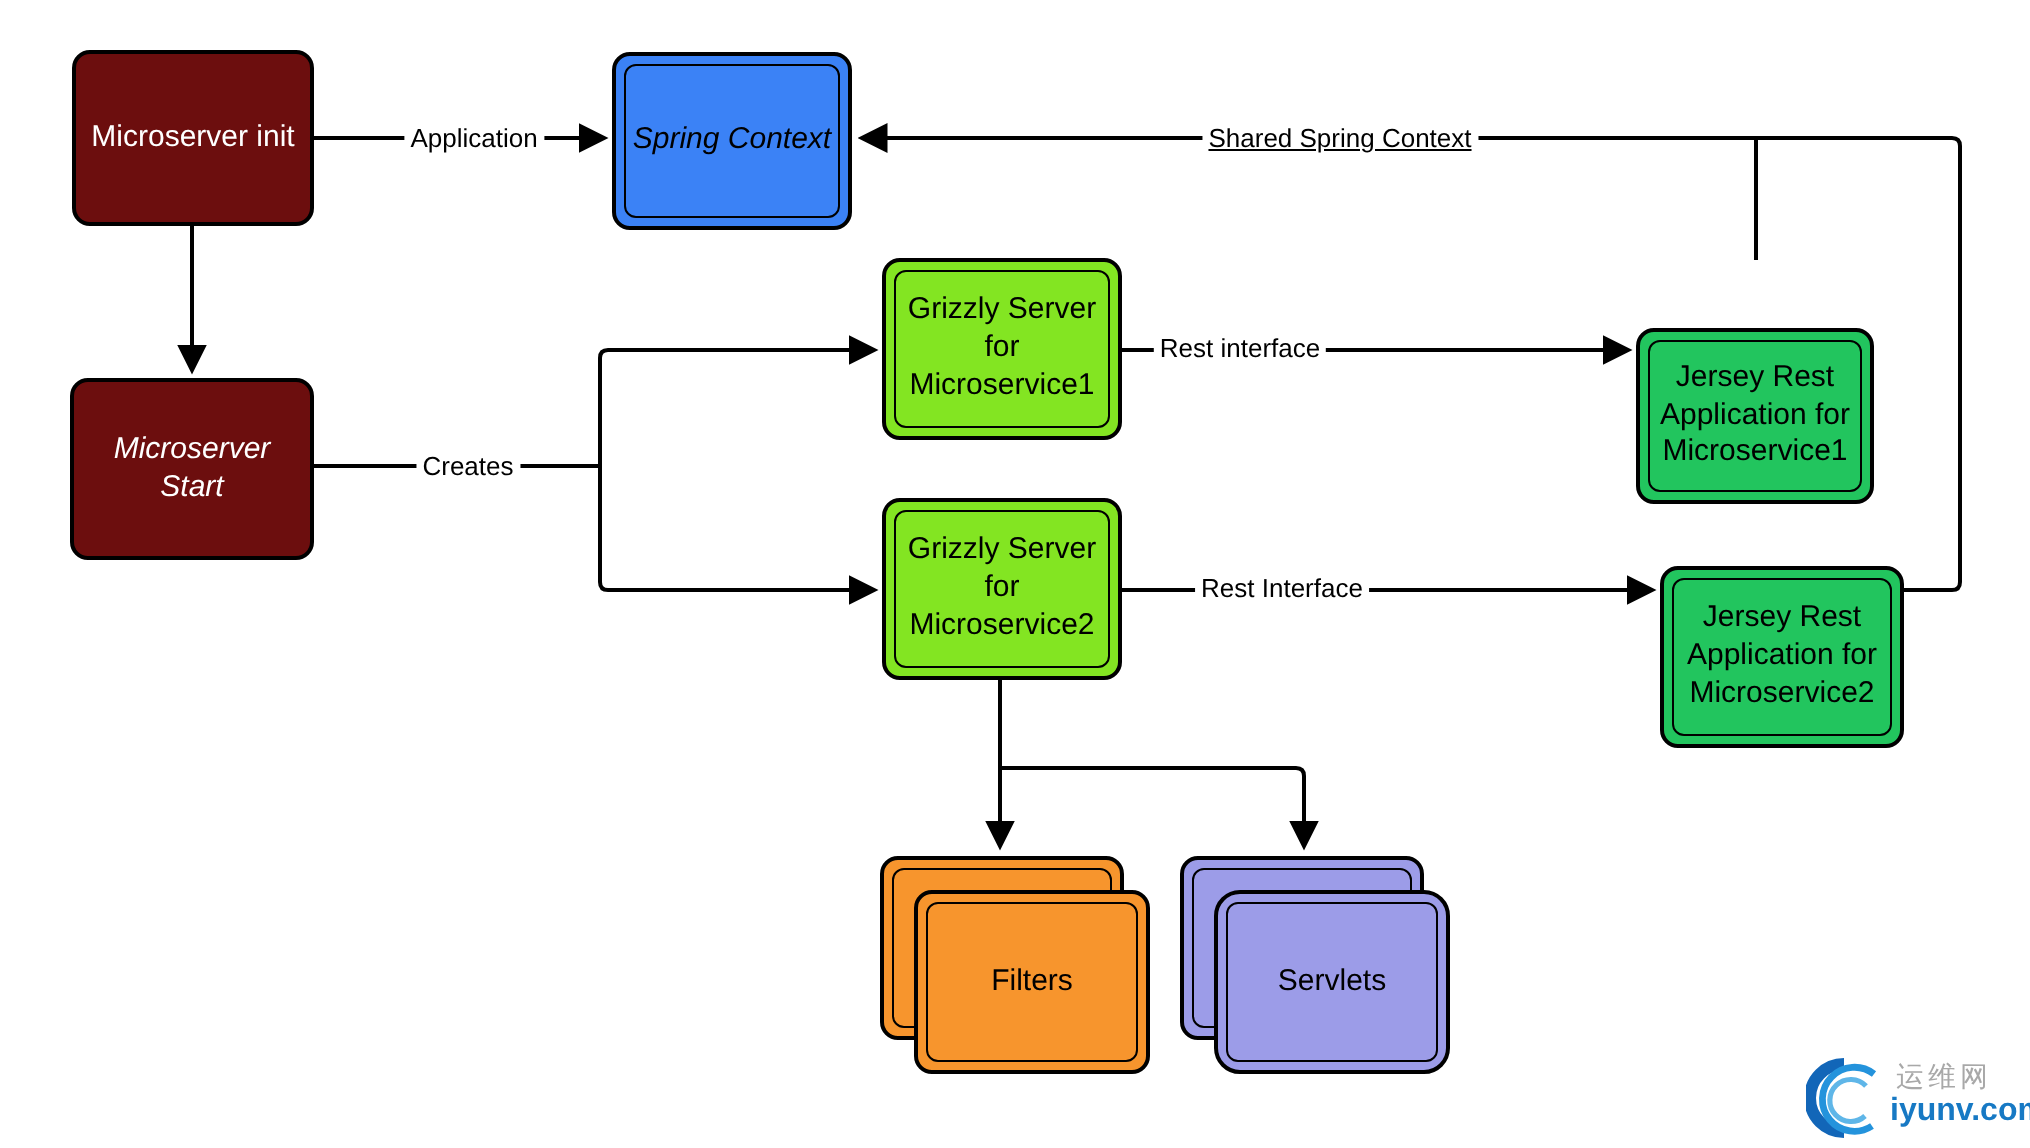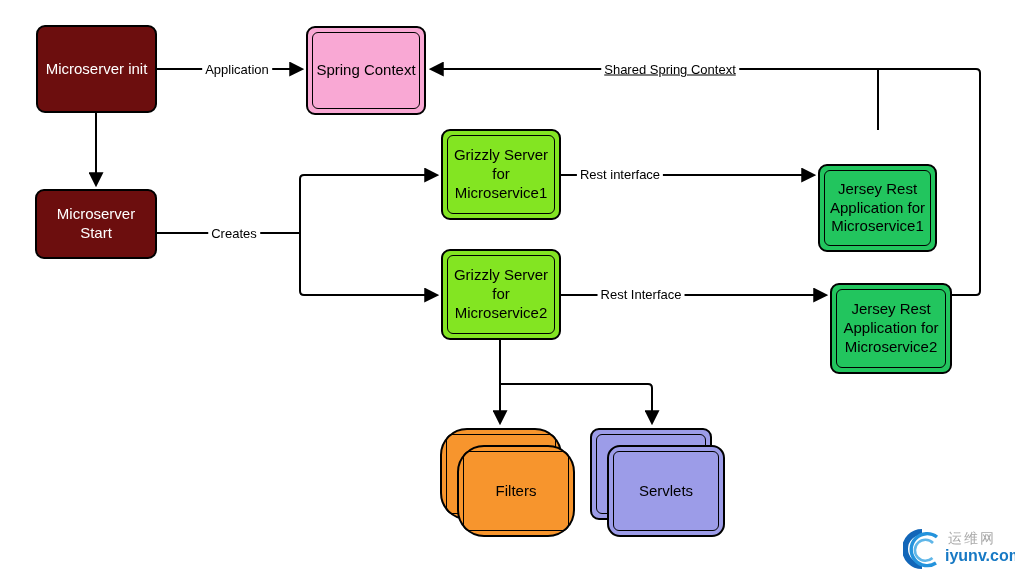--- a/index.html
+++ b/index.html
@@ -12,24 +12,24 @@
     position:absolute;display:flex;align-items:center;justify-content:center;
     text-align:center;border:2px solid #000;border-radius:9px;
     font-size:15px;line-height:1.25;color:#000;white-space:pre-line;
     box-sizing:border-box;padding:4px;
   }
   .dbl::before{
     content:"";position:absolute;left:4px;top:4px;right:4px;bottom:4px;
     border:1.6px solid #000;border-radius:6px;pointer-events:none;
   }
   .maroon{background:#6C0E0E;color:#fff;}
-  .blue{background:#f9a8d4;}
+  .blue{background:#3b82f6;font-style:italic;}
   .green{background:#83E522;}
   .yellow{background:#22c55e;margin-top:34px;}
-  .orange{background:#F7952D;border-radius:27px;}
+  .orange{background:#F7952D;}
   .purple{background:#9C9CE8;}
   .stack-back{padding:0;}
   .edge-label{
     position:absolute;transform:translate(-50%,-50%);
     background:#ffffff;padding:0 3px;font-size:13px;color:#000;white-space:nowrap;
   }
   
   #watermark{position:absolute;left:903px;top:524px;width:112px;height:48px;}
   #wm-logo{position:absolute;left:0;top:0;}
   #wm-name{position:absolute;left:45px;top:6px;font-size:14px;color:#A8A8A8;letter-spacing:2px;}
@@ -64,21 +64,21 @@
 
       <path d="M500 340 V423" marker-end="url(#arrow)"></path>
       <path d="M500 384 H648 Q652 384 652 388 V423" marker-end="url(#arrow)"></path>
     </g>
   </svg>
 
   <div class="node maroon" style="left:36px;top:25px;width:121px;height:88px;">Microserver init</div>
 
   <div class="node blue dbl" style="left:306px;top:26px;width:120px;height:89px;">Spring Context</div>
 
-  <div class="node maroon" style="left:35px;top:189px;width:122px;height:70px;">Microserver Start</div>
+  <div class="node maroon" style="left:35px;top:189px;width:122px;height:91px;font-style:italic;">Microserver Start</div>
 
   <div class="node green dbl" style="left:441px;top:129px;width:120px;height:91px;">Grizzly Server
 for Microservice1</div>
 
   <div class="node green dbl" style="left:441px;top:249px;width:120px;height:91px;">Grizzly Server
 for Microservice2</div>
 
   <div class="node yellow dbl" style="left:818px;top:130px;width:119px;height:88px;">Jersey Rest
 Application for
 Microservice1</div>

